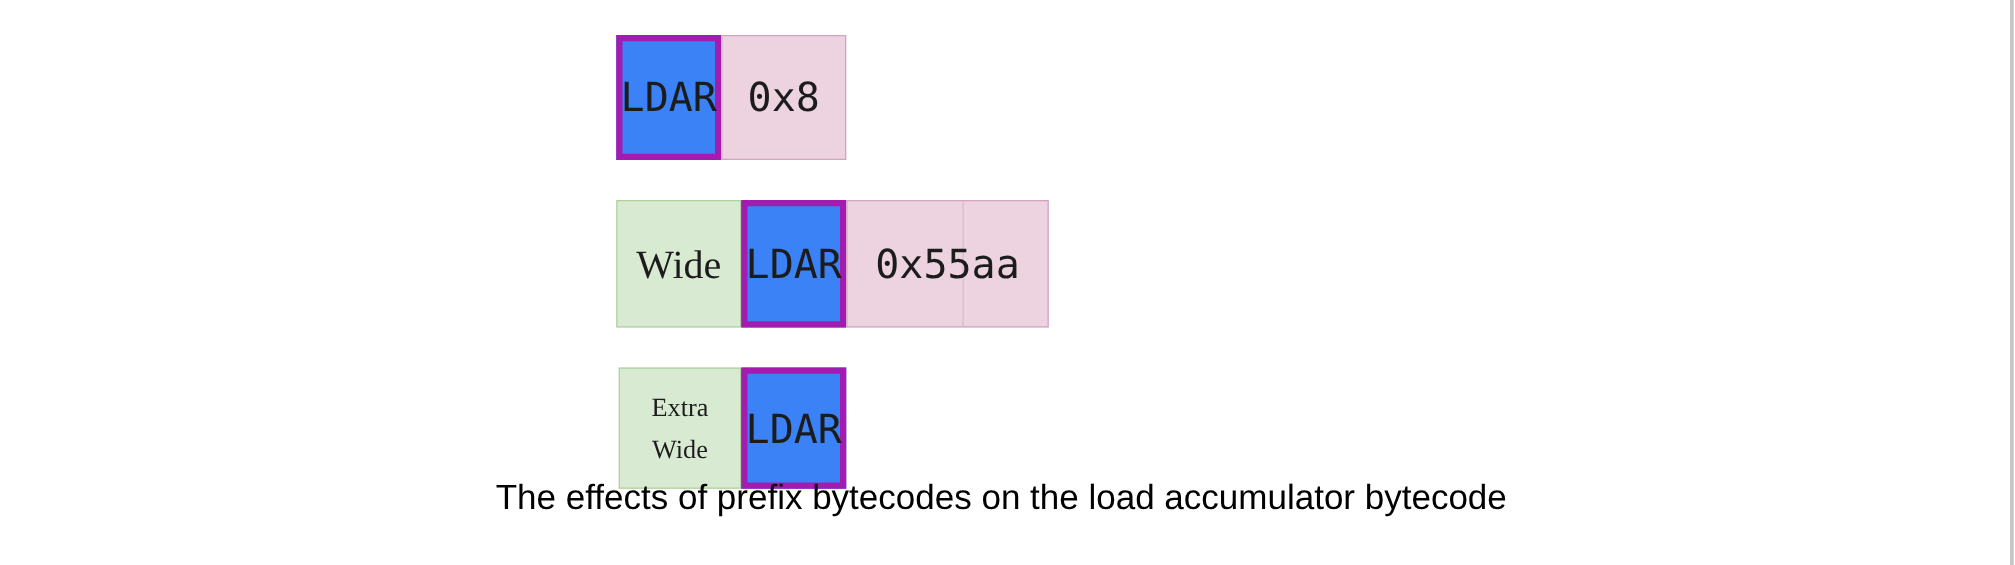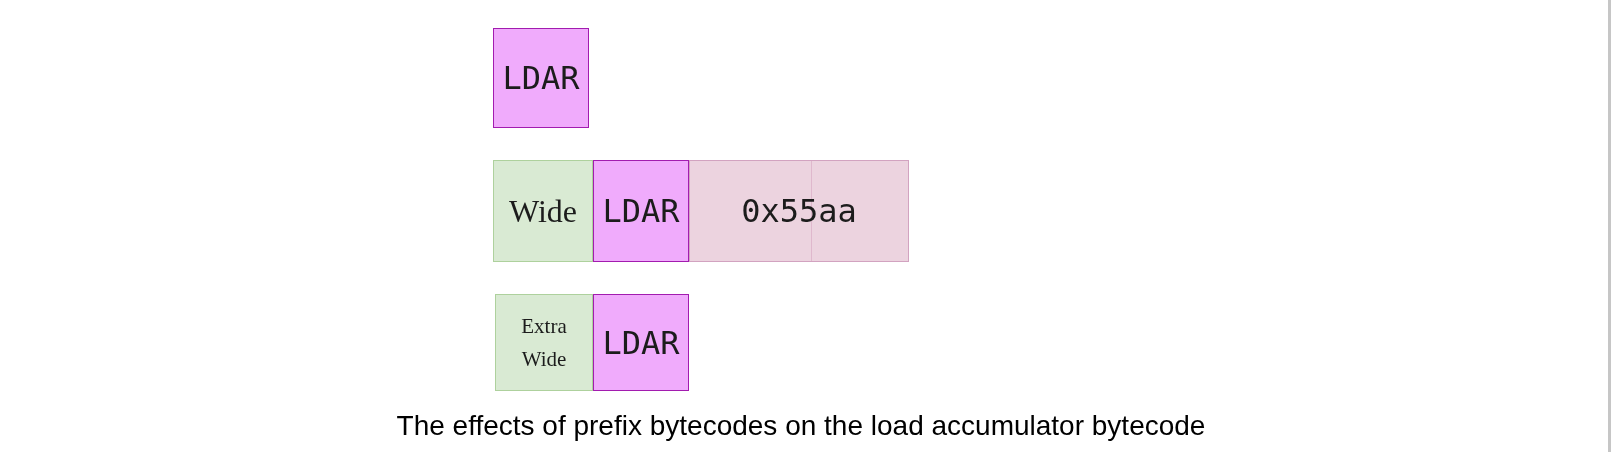--- a/index.html
+++ b/index.html
@@ -15,62 +15,66 @@
   #row-wide{left:493px;top:160px;height:102px;}
   #row-extrawide{left:495px;top:294px;height:97px;border-radius:24px;}
 
   .cell{
     box-sizing:border-box;
     display:flex;align-items:center;justify-content:center;
     font-family:"DejaVu Sans Mono", monospace;
     font-size:32px;color:#1c1c1c;
   }
   .prefix-cell{width:100px;background:#d9ead3;border:1px solid #aed19d;font-family:Liberation Serif, serif;}
-  .opcode-cell{width:96px;background:#f0abfc;border:1px solid #a21caf;}
+  .opcode-cell{width:84px;background:#3b82f6;border:5px solid #a21caf;}
 
   .operand-group{
     position:relative;box-sizing:border-box;
     background:#ecd3df;border:1px solid #d2a3c0;
     display:flex;
   }
   .operand-byte{flex:1 1 0;}
   .operand-byte + .operand-byte{border-left:1px solid #dfb8cd;}
   .operand-label{
     position:absolute;left:0;top:0;right:0;bottom:0;
     display:flex;align-items:center;justify-content:center;
     font-family:"DejaVu Sans Mono", monospace;
     font-size:32px;color:#1c1c1c;
   }
-  .w1{width:100px;} .w2{width:220px;gap:24px;} .w4{width:403px;}
+  .w1{width:100px;} .w2{width:162px;gap:24px;} .w4{width:403px;}
   #row-extrawide .prefix-cell{width:98px;}
 
   .prefix-small{
     font-size:21px;line-height:33px;text-align:center;
     display:flex;flex-direction:column;align-items:center;justify-content:center;
   }
 
   #caption{
-    position:absolute;left:0;top:410px;width:1602px;
+    position:absolute;left:0;top:382px;width:1602px;
     text-align:center;
     font-family:"Liberation Sans", sans-serif;
     font-size:28px;color:#000000;
   }
   #right-edge{
     position:absolute;right:1px;top:0;width:3px;height:452px;
     background:#c6c6c6;
   }
 </style>
 </head>
 <body>
 
 <div id="canvas">
 
   <div class="row" id="row-ldar">
     <div class="cell opcode-cell">
       <span>LDAR</span>
+    </div>
+    <div class="operand-group w1">
+      <div class="operand-byte"></div>
+      <div class="operand-label">0x8</div>
     </div>
   </div>
 
   <div class="row" id="row-wide">
     <div class="cell prefix-cell">
       <span>Wide</span>
     </div>
     <div class="cell opcode-cell">
       <span>LDAR</span>
     </div>

